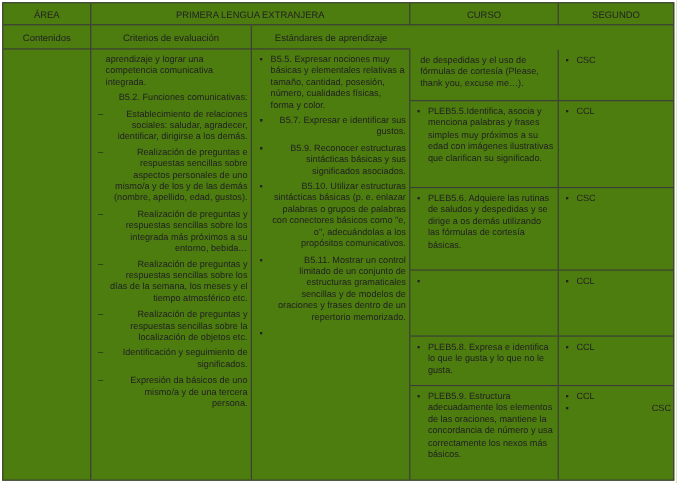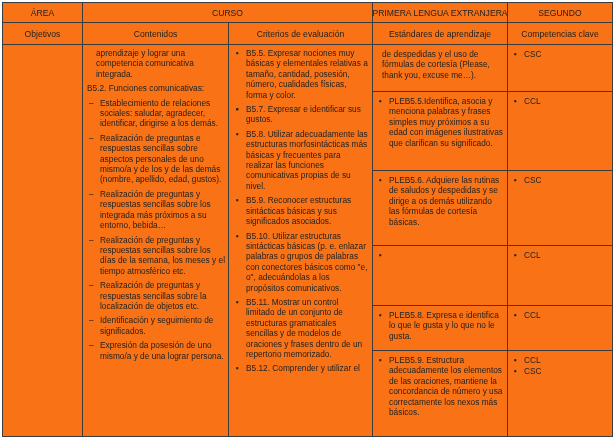--- a/index.html
+++ b/index.html
@@ -9,42 +9,42 @@
     height: 439px;
     background: #ffffff;
     font-family: "Liberation Sans", sans-serif;
     color: #222;
   }
   .tbl {
     position: absolute;
     left: 2px; top: 2px;
     width: 609px;
     border: 1px solid #3b3b3b;
-    background: #f97316;
+    background: #4d7c0f;
   }
   .row { display: grid; box-sizing: border-box; }
   .hrow1 { grid-template-columns: 80px 290px 135px 104px; height: 20px; }
   .hrow2 { grid-template-columns: 80px 146px 144px 135px 104px; height: 22px; }
   .brow  { grid-template-columns: 80px 146px 144px 239px; height: 391px; }
   .cell {
     box-sizing: border-box;
     border-right: 1px solid #3b3b3b;
     overflow: hidden;
     min-width: 0;
   }
   .cell:last-child { border-right: none; }
   .hrow1 .cell, .hrow2 .cell {
     border-bottom: 1px solid #3b3b3b;
     display: flex; align-items: center; justify-content: center;
     font-size: 8.6px;
     white-space: nowrap;
   }
   .bodycell { padding: 3px 3px 0 4px; font-size: 8.3px; line-height: 10.4px; }
   .p { position: relative; margin: 0 0 0 0; }
-  .p + .p { margin-top: 4px; }
+  .p + .p { margin-top: 4px; text-align: right; }
   .mk { position: absolute; top: 0; }
   
   .cont-continuation { padding-left: 9px; }
   .cont-heading { padding-left: 0; }
   .dash-item { padding-left: 13px; }
   .dash-item .mk { left: 2px; }
   
   .crit-item { padding-left: 13px; }
   .crit-item .mk { left: 3px; }
   
@@ -71,31 +71,29 @@
   .comp-item + .comp-item { margin-top: 1px; }
 </style>
 </head>
 <body>
 
 <div class="sheet">
   <div class="tbl">
 
     <div class="row hrow1">
       <div class="cell">ÁREA</div>
+      <div class="cell">PRIMERA LENGUA EXTRANJERA</div>
       <div class="cell">CURSO</div>
-      <div class="cell">PRIMERA LENGUA EXTRANJERA</div>
       <div class="cell">SEGUNDO</div>
     </div>
 
     <div class="row hrow2">
-      <div class="cell">Objetivos</div>
       <div class="cell">Contenidos</div>
       <div class="cell">Criterios de evaluación</div>
       <div class="cell">Estándares de aprendizaje</div>
-      <div class="cell">Competencias clave</div>
     </div>
 
     <div class="row brow">
 
       <div class="cell bodycell"></div>
 
       <div class="cell bodycell">
         <div class="p cont-continuation">aprendizaje y lograr una competencia comunicativa integrada.</div>
         <div class="p cont-heading">B5.2. Funciones comunicativas:</div>
         <div class="p dash-item">
@@ -117,55 +115,53 @@
         <div class="p dash-item">
           <span class="mk">–</span>
           <span>Realización de preguntas y respuestas sencillas sobre la localización de objetos etc.</span>
         </div>
         <div class="p dash-item">
           <span class="mk">–</span>
           <span>Identificación y seguimiento de significados.</span>
         </div>
         <div class="p dash-item">
           <span class="mk">–</span>
-          <span>Expresión da posesión de uno mismo/a y de una lograr persona.</span>
+          <span>Expresión da básicos de uno mismo/a y de una tercera persona.</span>
         </div>
       </div>
 
       <div class="cell bodycell">
         <div class="p crit-item">
           <span class="mk">▪</span>
           <span>B5.5. Expresar nociones muy básicas y elementales relativas a tamaño, cantidad, posesión, número, cualidades físicas, forma y color.</span>
         </div>
         <div class="p crit-item">
           <span class="mk">▪</span>
         </div>
         <div class="p crit-item">
           <span class="mk">▪</span>
           <span>B5.7. Expresar e identificar sus gustos.</span>
         </div>
         <div class="p crit-item">
           <span class="mk">▪</span>
-          <span>B5.8. Utilizar adecuadamente las estructuras morfosintácticas más básicas y frecuentes para realizar las funciones comunicativas propias de su nivel.</span>
         </div>
         <div class="p crit-item">
           <span class="mk">▪</span>
           <span>B5.9. Reconocer estructuras sintácticas básicas y sus significados asociados.</span>
         </div>
         <div class="p crit-item">
           <span class="mk">▪</span>
           <span>B5.10. Utilizar estructuras sintácticas básicas (p. e. enlazar palabras o grupos de palabras con conectores básicos como "e, o", adecuándolas a los propósitos comunicativos.</span>
         </div>
         <div class="p crit-item">
           <span class="mk">▪</span>
           <span>B5.11. Mostrar un control limitado de un conjunto de estructuras gramaticales sencillas y de modelos de oraciones y frases dentro de un repertorio memorizado.</span>
         </div>
         <div class="p crit-item">
           <span class="mk">▪</span>
-          <span>B5.12. Comprender y utilizar el</span>
         </div>
       </div>
 
       <div class="cell" style="padding:0;">
         <div class="subrows">
 
           <div class="subrow r1">
             <div class="estcell">
               <div class="p est-continuation">de despedidas y el uso de fórmulas de cortesía (Please, thank you, excuse me…).</div>
             </div>

